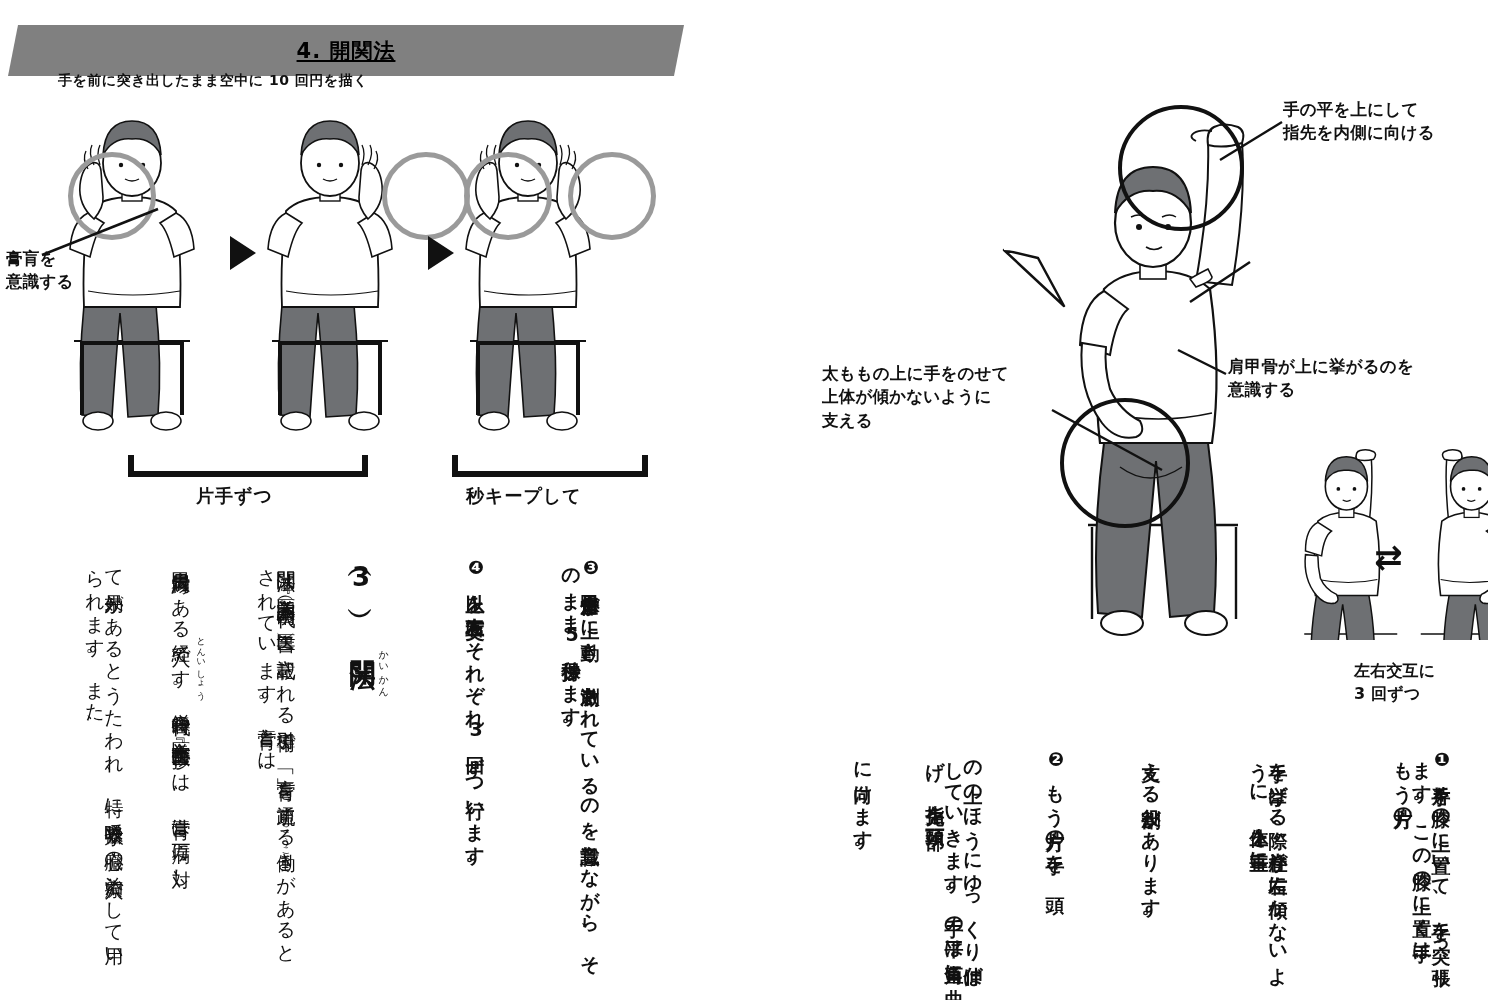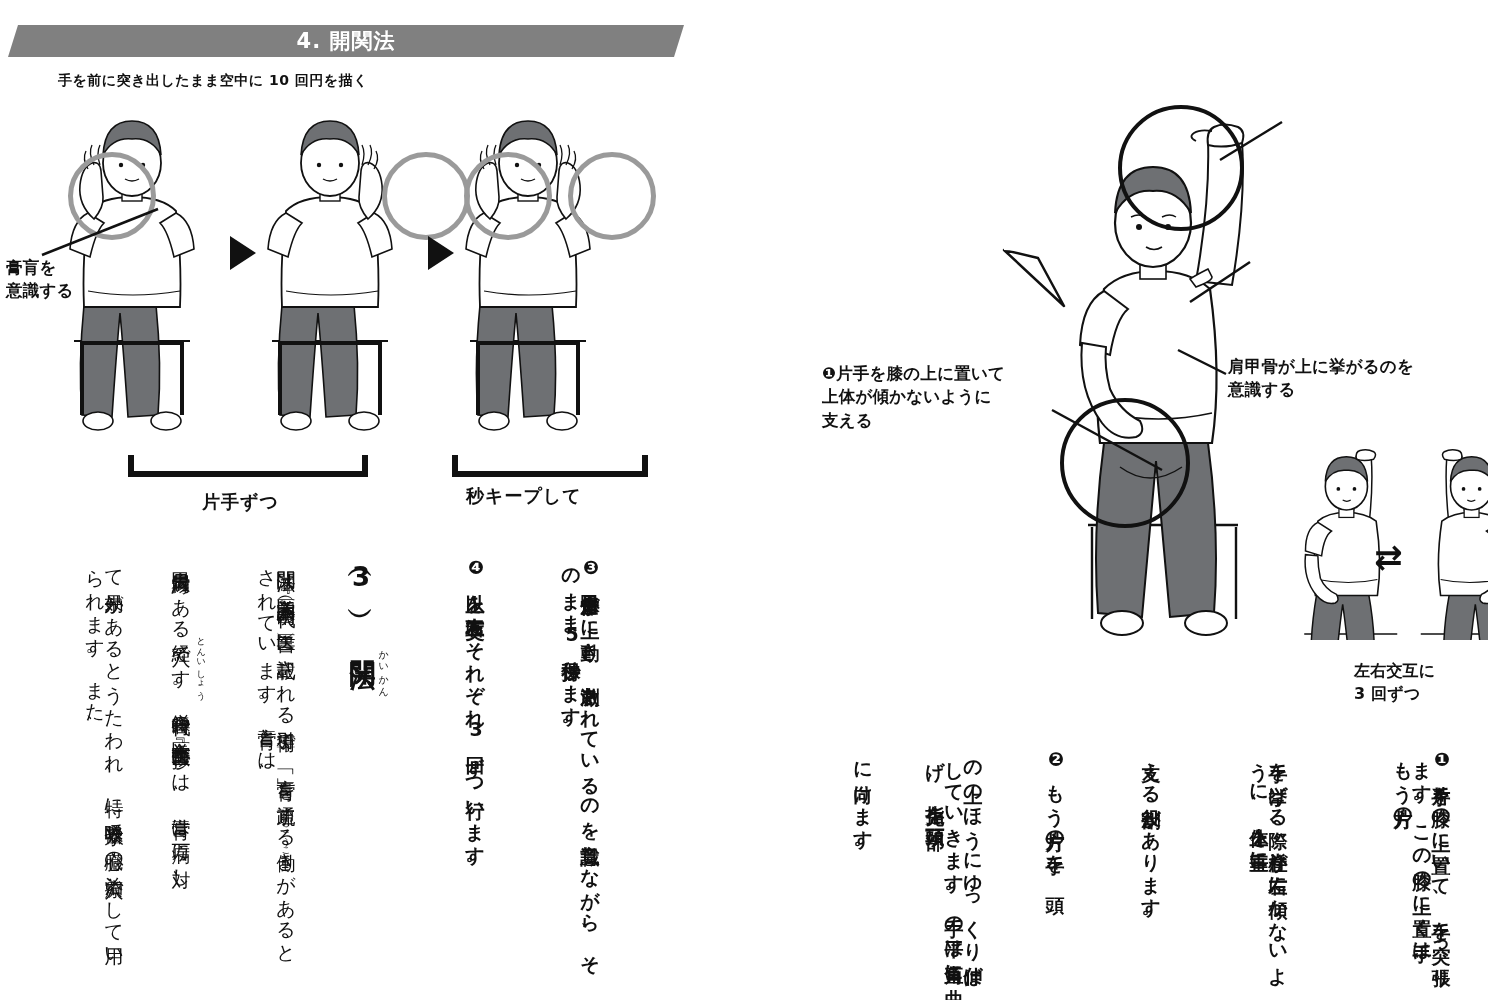--- a/index.html
+++ b/index.html
@@ -11,29 +11,30 @@
     overflow:hidden;
     position:relative;
   }
   .page{position:absolute;top:0;height:1000px;}
   #page-left{left:0;width:750px;}
   #page-right{left:750px;width:750px;}
 
   
   .banner{
     position:absolute;
-    height:32px;
+    height:51px;
     background:#808080;
-    color:#ffffff;
+    color:#000000;
     font-size:21px;
     font-weight:bold;
     letter-spacing:1px;
     display:flex;align-items:center;justify-content:center;
     -webkit-clip-path:polygon(10px 0,100% 0,calc(100% - 10px) 100%,0 100%);
     clip-path:polygon(10px 0,100% 0,calc(100% - 10px) 100%,0 100%);
+    text-decoration:underline;
   }
   #banner-left{left:8px;top:25px;width:676px;}
   #banner-right{left:78px;top:25px;width:668px;}
 
   .lead{
     position:absolute;font-size:14px;font-weight:bold;letter-spacing:.5px;
   }
 
   
   .anno{position:absolute;font-size:16.5px;line-height:1.42;font-weight:bold;letter-spacing:.2px;white-space:pre-line;}
@@ -194,32 +195,32 @@
   </svg>
 
   <div class="hl-circle" style="left:68px;top:152px;width:78px;height:78px;"></div>
   <div class="hl-circle" style="left:382px;top:152px;width:78px;height:78px;"></div>
   <div class="hl-circle" style="left:464px;top:152px;width:78px;height:78px;"></div>
   <div class="hl-circle" style="left:568px;top:152px;width:78px;height:78px;"></div>
 
   <div class="tri" style="left:230px;top:236px;"></div>
   <div class="tri" style="left:428px;top:236px;"></div>
 
-  <div class="anno" style="left:6px;top:256px;">膏肓を
+  <div class="anno" style="left:6px;top:247px;">膏肓を
 意識する</div>
   <svg style="position:absolute;left:40px;top:205px;" width="130" height="55">
     <path d="M2 50 L118 4" stroke="#111" stroke-width="2.6" fill="none"></path>
   </svg>
 
   <div class="bracket" style="left:128px;top:455px;width:240px;height:22px;">
     <div class="bar" style="left:0;top:16px;width:240px;height:6px;"></div>
     <div class="bar" style="left:0;top:0;width:6px;height:22px;"></div>
     <div class="bar" style="left:234px;top:0;width:6px;height:22px;"></div>
   </div>
-  <div class="brk-label" style="left:202px;top:484px;margin-top:6px;">片手ずつ</div>
+  <div class="brk-label" style="left:196px;top:484px;">片手ずつ</div>
 
   <div class="bracket" style="left:452px;top:455px;width:196px;height:22px;">
     <div class="bar" style="left:0;top:16px;width:196px;height:6px;"></div>
     <div class="bar" style="left:0;top:0;width:6px;height:22px;"></div>
     <div class="bar" style="left:190px;top:0;width:6px;height:22px;"></div>
   </div>
   <div class="brk-label" style="left:466px;top:484px;">秒キープして</div>
 
   <div class="vcol gothic" style="left:466px;top:556px;height:420px;">❹以上を左右交互にそれぞれ3回ずつ行います。</div>
 
@@ -275,35 +276,37 @@
   </svg>
 
   <div class="hl-circle dark" style="left:368px;top:105px;width:118px;height:118px;"></div>
   <div class="hl-circle dark" style="left:310px;top:398px;width:122px;height:122px;"></div>
 
   <svg class="bubble-tail" style="left:248px;top:248px;" width="80" height="70">
     <path d="M6 2 L66 58 L40 10 Z" fill="#fff" stroke="#111" stroke-width="2.5" stroke-linejoin="round"></path>
     <path d="M6 0 L44 2" stroke="#fff" stroke-width="4"></path>
   </svg>
 
+  <div class="anno" style="left:533px;top:98px;">手の平を上にして
+指先を内側に向ける</div>
   <svg style="position:absolute;left:468px;top:118px;" width="70" height="46">
     <path d="M2 42 L64 4" stroke="#111" stroke-width="2.4" fill="none"></path>
   </svg>
 
   <svg style="position:absolute;left:438px;top:258px;" width="66" height="48">
     <path d="M2 44 L62 4" stroke="#111" stroke-width="2.4" fill="none"></path>
   </svg>
 
   <div class="anno" style="left:478px;top:355px;">肩甲骨が上に挙がるのを
 意識する</div>
   <svg style="position:absolute;left:426px;top:348px;" width="54" height="32">
     <path d="M2 2 L50 26" stroke="#111" stroke-width="2.4" fill="none"></path>
   </svg>
 
-  <div class="anno" style="left:72px;top:362px;">❶片手を膝の上に置いて
+  <div class="anno" style="left:72px;top:362px;">太ももの上に手をのせて
 上体が傾かないように
 支える</div>
   <svg style="position:absolute;left:300px;top:408px;" width="130" height="70">
     <path d="M2 2 L112 62" stroke="#111" stroke-width="2.4" fill="none"></path>
   </svg>
 
   <svg class="fig" style="left:538px;top:440px;" width="200" height="200" viewBox="0 0 200 200">
     <g transform="translate(46,8) scale(0.62)">
       <path d="M26 142 q12 -76 10 -128 l24 0 q4 54 -6 130 z" fill="#fff" stroke="#111" stroke-width="2.4"></path>
       <path d="M36 18 q-2 -12 6 -14 q12 -3 22 2 q6 4 0 12 q-16 4 -28 0 z" fill="#fff" stroke="#111" stroke-width="2.4"></path>

